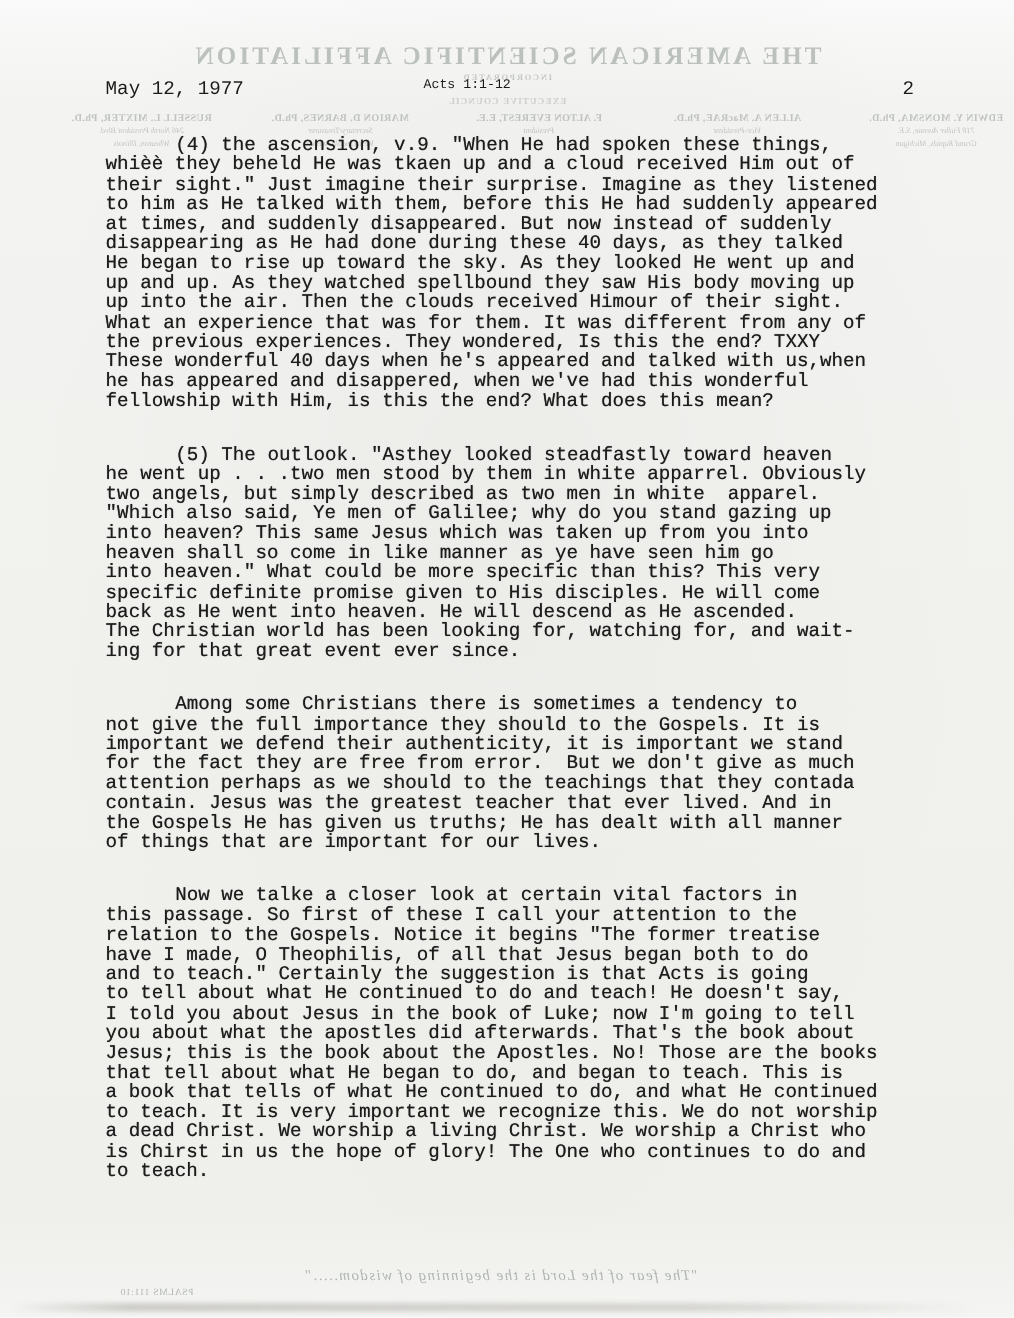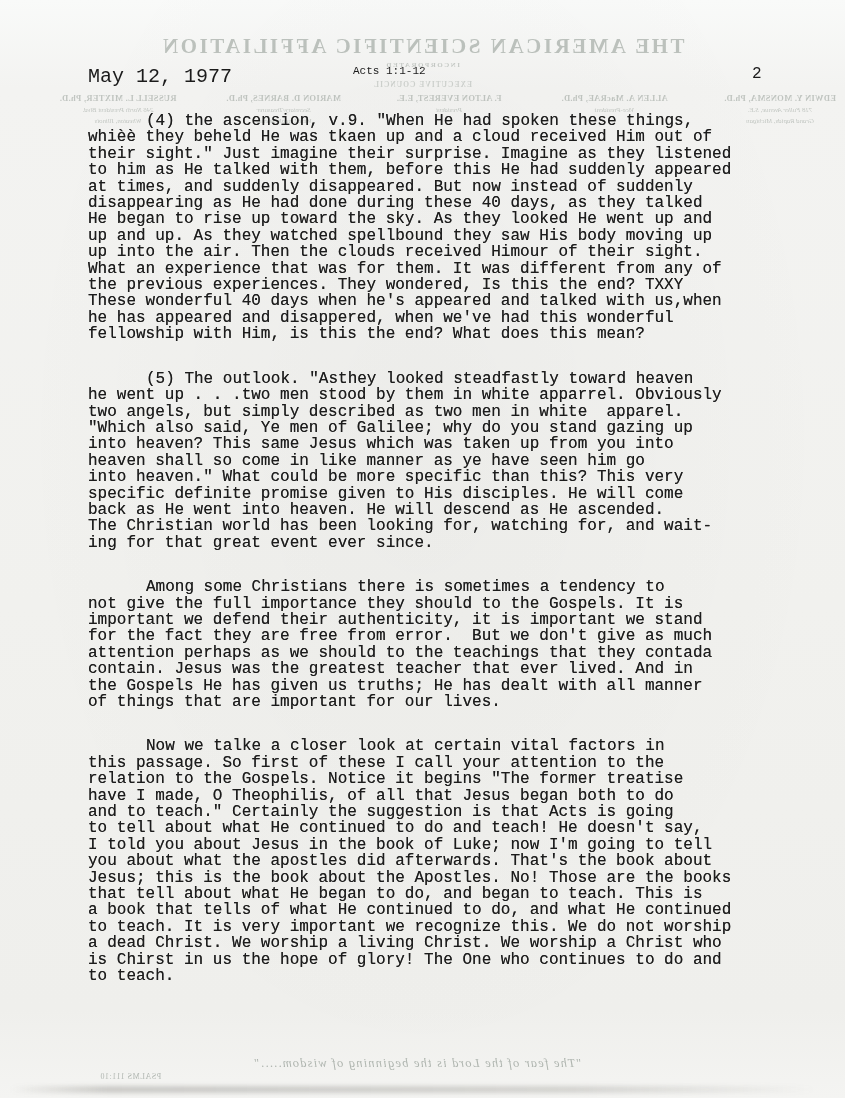--- a/index.html
+++ b/index.html
@@ -55,21 +55,21 @@
     font-family:"Liberation Serif",serif;font-style:italic;
     font-size:12.5px;letter-spacing:1.2px;
   }
   .ghost-footer .cite{
     display:block;text-align:right;
     font-family:"Liberation Serif",serif;
     font-size:8px;letter-spacing:.5px;margin-top:1px;
   }
   
   .typed{color:#1b1b1b;}
-  .hdr-date{position:absolute;top:65px;left:88px;font-size:20px;}
+  .hdr-date{position:absolute;top:65px;left:88px;font-size:16px;}
   .hdr-scripture{position:absolute;top:65px;left:353px;font-size:11px;}
   .hdr-page{position:absolute;top:65px;left:752px;font-size:16px;}
   .body-text{
     position:absolute;top:113px;left:88px;width:715px;
     font-size:16px;line-height:16.4px;
     color:#1c1c1c;
   }
   .para{
     white-space:pre-wrap;
     text-indent:58px;

